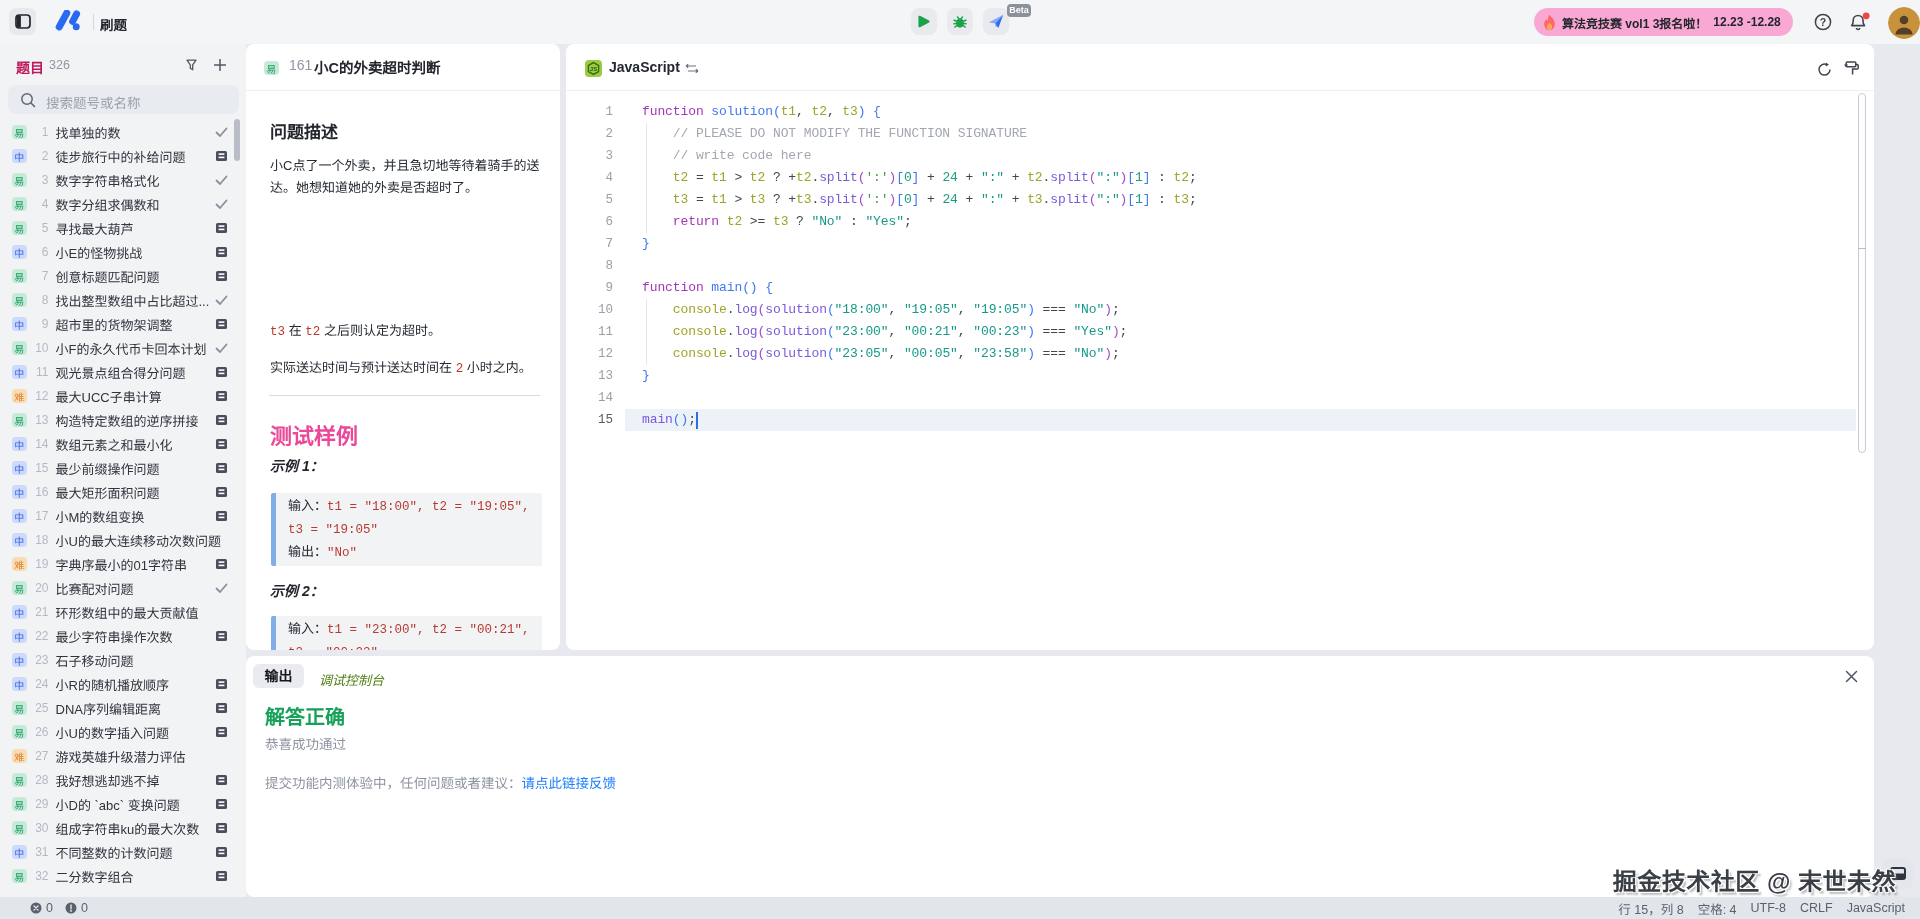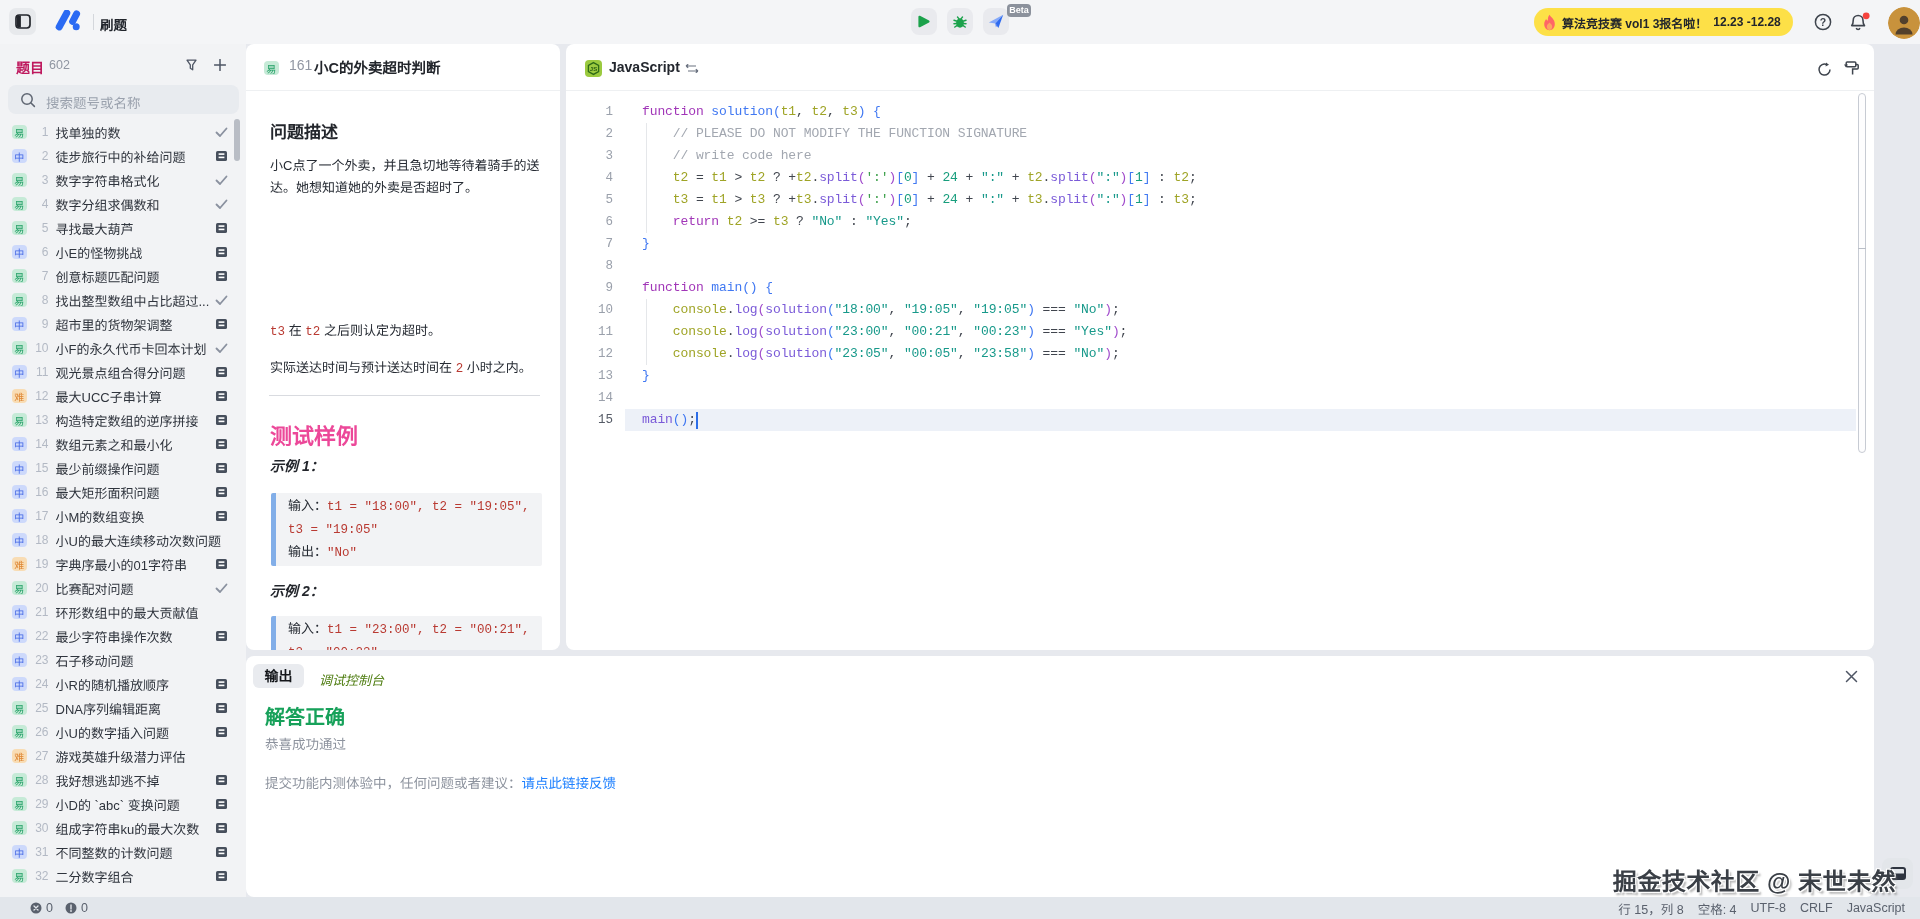--- a/index.html
+++ b/index.html
@@ -9,21 +9,21 @@
   .abs { position:absolute; }
 
   
   #topbar { position:absolute; left:0; top:0; width:1920px; height:44px; background:#f4f5f7; }
   #collapse-btn { position:absolute; left:9px; top:8px; width:27px; height:27px; background:#e7e9ec; border-radius:7px; display:flex; align-items:center; justify-content:center; }
   #logo { position:absolute; left:52px; top:10px; width:30px; height:22px; }
   #tb-divider { position:absolute; left:93px; top:14px; width:1px; height:16px; background:#d4d7dc; }
   #tb-title { position:absolute; left:100px; top:14px; font-size:13.5px; font-weight:600; color:#20242b; }
   .tb-icon { position:absolute; top:12px; }
   #beta-badge { position:absolute; left:1007px; top:4px; width:24px; height:13px; background:#8b919c; border-radius:4px; color:#fff; font-size:9px; font-weight:700; text-align:center; line-height:13px; }
-  #banner { position:absolute; left:1534px; top:8px; height:28px; background:#fde047; border-radius:14px; display:flex; align-items:center; padding:0 12px 0 8px; }
+  #banner { position:absolute; left:1534px; top:8px; height:28px; background:#f9a8d4; border-radius:14px; display:flex; align-items:center; padding:0 12px 0 8px; }
   #banner .txt1 { font-size:12px; font-weight:700; color:#23262c; margin-left:5px; }
   #banner .txt2 { font-size:12px; font-weight:700; color:#23262c; margin-left:6px; }
   #avatar { position:absolute; left:1888px; top:7px; width:32px; height:32px; border-radius:50%; overflow:hidden; }
 
   
   #sidebar { position:absolute; left:0; top:44px; width:246px; height:853px; background:#f2f3f5; }
   #sb-head { position:absolute; left:16px; top:13px; font-size:14px; font-weight:700; color:#be185d; }
   #sb-count { position:absolute; left:49px; top:14px; font-size:12.5px; color:#9096a2; }
   #sb-search { position:absolute; left:8px; top:41px; width:231px; height:29px; background:#e8ebef; border-radius:8px; }
   #sb-search span { position:absolute; left:38px; top:7px; font-size:13.5px; color:#9aa1ad; }
@@ -126,21 +126,21 @@
   <div id="avatar">
     <svg width="32" height="32" viewBox="0 0 32 32">
       <circle cx="16" cy="16" r="16" fill="#c8923c"></circle>
       <circle cx="16" cy="13" r="4.3" fill="#52402c"></circle>
       <path d="M7.5 27.5 a8.5 7 0 0 1 17 0 Z" fill="#52402c"></path>
     </svg>
   </div>
 </div>
 <div id="sidebar">
   <div id="sb-head">题目</div>
-  <div id="sb-count">602</div>
+  <div id="sb-count">326</div>
   <svg class="abs" style="left:185.5px;top:14.5px;" width="11" height="12" viewBox="0 0 11 12">
     <path d="M1 1.2 H10 L6.7 5.8 V10.8 L4.3 9.3 V5.8 Z" fill="none" stroke="#4e5564" stroke-width="1.3" stroke-linejoin="round"></path>
   </svg>
   <svg class="abs" style="left:214px;top:15px;" width="12" height="12" viewBox="0 0 12 12">
     <path d="M6 0.5 V11.5 M0.5 6 H11.5" stroke="#4e5564" stroke-width="1.5" stroke-linecap="round"></path>
   </svg>
   <div id="sb-search">
     <svg class="abs" style="left:12px;top:7px;" width="16" height="16" viewBox="0 0 16 16">
       <circle cx="7" cy="7" r="5.2" fill="none" stroke="#5f6672" stroke-width="1.5"></circle>
       <path d="M11 11 L14.4 14.4" stroke="#5f6672" stroke-width="1.5" stroke-linecap="round"></path>

